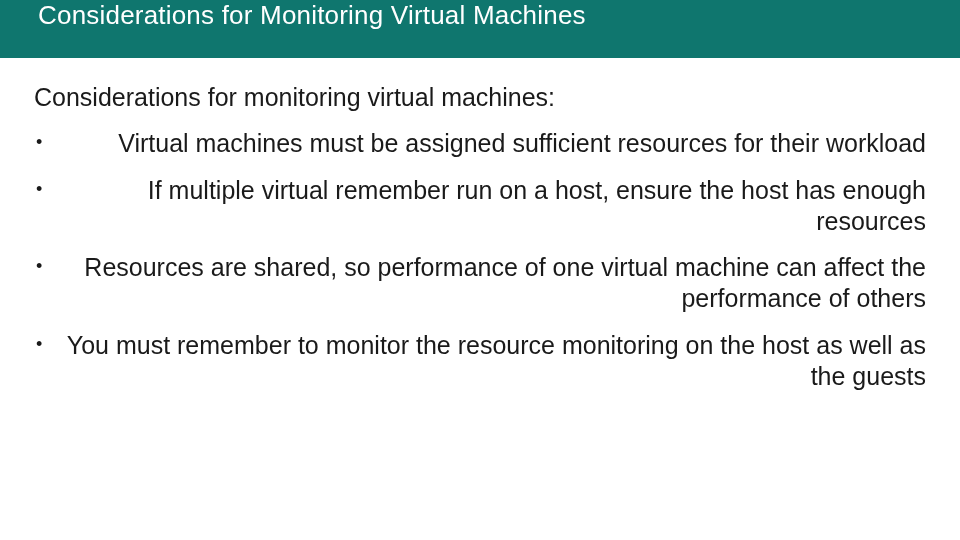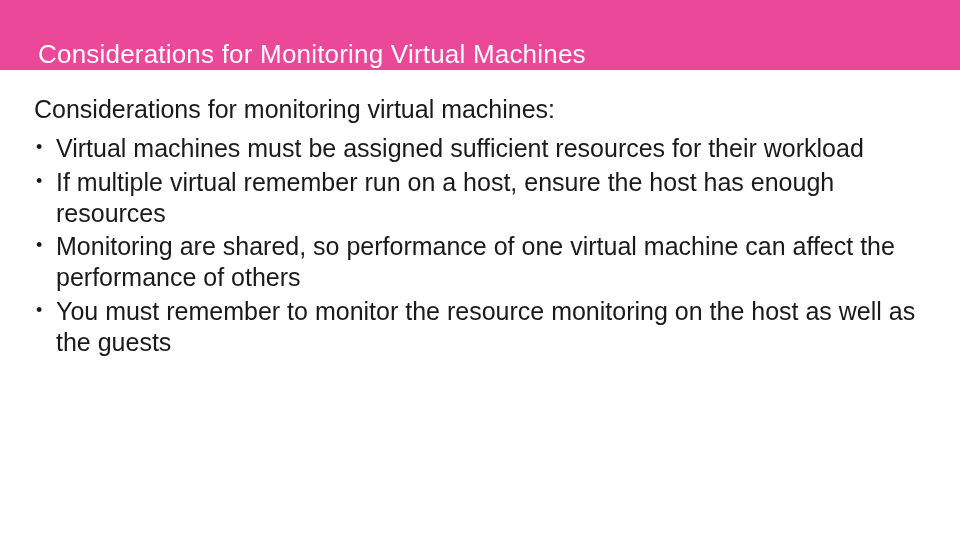--- a/index.html
+++ b/index.html
@@ -1,46 +1,47 @@
 <!DOCTYPE html>
 <html><head>
 <meta charset="utf-8">
 <style>
   * { margin: 0; padding: 0; box-sizing: border-box; }
   html, body { width: 960px; height: 540px; font-family: "Segoe UI Light", "Segoe UI", Arial, sans-serif; background: #fff; overflow: hidden; }
   .header {
-    background: #ec4899;
-    height: 70px;
+    background: #0f766e;
+    height: 58px;
     display: flex;
-    align-items: flex-end;
+    align-items: flex-start;
     padding-left: 38px;
   }
   .header-title {
     color: #ffffff;
     font-size: 26px;
     font-weight: 300;
     letter-spacing: 0.2px;
   }
   .body {
     padding: 24px 34px 0 34px;
     color: #1a1a1a;
     font-size: 25px;
     font-weight: 300;
     line-height: 1.25;
   }
   .intro {
-    margin-bottom: 8px;
+    margin-bottom: 2px;
   }
   .bullets {
     list-style: none;
   }
   .bullets li {
     position: relative;
     padding-left: 22px;
-    margin-top: 2px;
+    margin-top: 15px;
+    text-align: right;
   }
   .bullets li::before {
     content: "•";
     position: absolute;
     left: 2px;
     top: 0;
     font-size: 18px;
     line-height: 1.6;
     color: #1a1a1a;
   }
@@ -50,16 +51,16 @@
 
 <div class="header">
   <div class="header-title">Considerations for Monitoring Virtual Machines</div>
 </div>
 
 <div class="body">
   <div class="intro">Considerations for monitoring virtual machines:</div>
   <ul class="bullets">
     <li>Virtual machines must be assigned sufficient resources for their workload</li>
     <li>If multiple virtual remember run on a host, ensure the host has enough resources</li>
-    <li>Monitoring are shared, so performance of one virtual machine can affect the performance of others</li>
+    <li>Resources are shared, so performance of one virtual machine can affect the performance of others</li>
     <li>You must remember to monitor the resource monitoring on the host as well as the guests</li>
   </ul>
 </div>
 
 </body></html>

